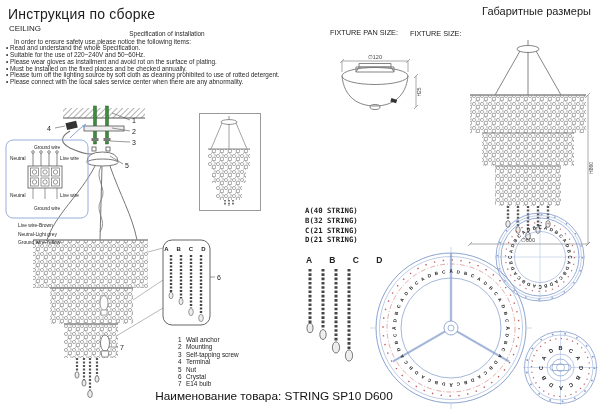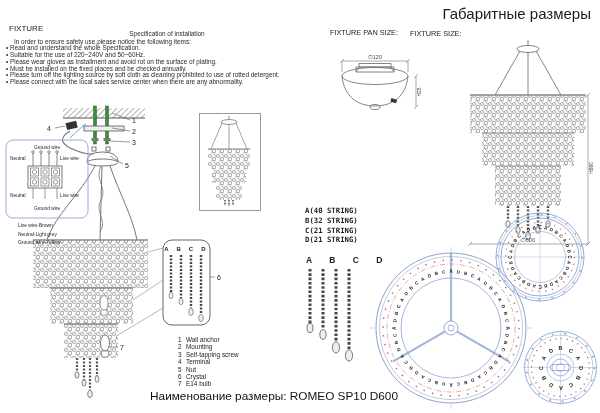--- a/index.html
+++ b/index.html
@@ -1,21 +1,21 @@
 <!DOCTYPE html>
 <html><head>
 <meta charset="utf-8">
 <style>
   html,body{margin:0;padding:0;background:#fff;}
   .canvas{position:relative;width:600px;height:413px;background:#fff;overflow:hidden;
           font-family:"Liberation Sans",sans-serif;color:#1c1c1c;}
   .abs{position:absolute;}
   .title-left{left:8px;top:6px;font-size:14px;letter-spacing:.2px;}
   .lang{left:9px;top:24px;font-size:8px;}
-  .title-right{right:9px;top:5px;font-size:15px;}
+  .title-right{right:9px;top:5px;font-size:11px;}
   .spec{left:6px;top:31px;width:322px;font-size:6.4px;line-height:6.7px;color:#2a2a2a;}
   .spec .h{text-align:center;margin-bottom:1px;}
   .spec .intro{margin-left:8px;}
   .spec-row{white-space:nowrap;}
   .lbl7{font-size:7.3px;color:#222;}
   .parts{left:178px;top:336px;font-size:6.4px;line-height:7.4px;color:#222;z-index:6;}
   .part-row{white-space:nowrap;}
   .part-row .pn{display:inline-block;width:8px;}
   .product{left:128px;top:389px;width:292px;text-align:center;font-size:11.8px;color:#111;z-index:6;}
   .strings-lines{left:305px;top:206px;font-size:7.3px;line-height:9.8px;
@@ -42,21 +42,22 @@
         <circle cx="6" cy="5" r="1.9" fill="none" stroke="#777" stroke-width="0.7"></circle>
         <circle cx="4.5" cy="7.5" r="1.1" fill="none" stroke="#999" stroke-width="0.6"></circle>
         <circle cx="7.5" cy="1" r="1.0" fill="none" stroke="#999" stroke-width="0.6"></circle>
       </pattern>
       <pattern id="hatch" width="4" height="4" patternUnits="userSpaceOnUse" patternTransform="rotate(45)">
         <line x1="0" y1="0" x2="0" y2="4" stroke="#666" stroke-width="1"></line>
       </pattern>
     </defs>
   </svg>
 
-  <div class="abs lang">FIXTURE</div>
+  <div class="abs title-left">Инструкция по сборке</div>
+  <div class="abs lang">CEILING</div>
   <div class="abs title-right">Габаритные размеры</div>
 
   <div class="abs spec">
     <div class="h">Specification of installation</div>
     <div class="intro">In order to ensure safety use,please notice the following items:</div>
     <div>
         <div class="spec-row">• Read and understand the whole Specification.</div>
         <div class="spec-row">• Suitable for the use of 220~240V and 50~60Hz.</div>
         <div class="spec-row">• Please wear gloves as installment and avoid rot on the surface of plating.</div>
         <div class="spec-row">• Must be installed on the fixed places and be checked annually.</div>
@@ -319,21 +320,21 @@
   <div class="abs parts">
       <div class="part-row"><span class="pn">1</span><span>Wall anchor</span></div>
       <div class="part-row"><span class="pn">2</span><span>Mounting</span></div>
       <div class="part-row"><span class="pn">3</span><span>Self-tapping screw</span></div>
       <div class="part-row"><span class="pn">4</span><span>Terminal</span></div>
       <div class="part-row"><span class="pn">5</span><span>Nut</span></div>
       <div class="part-row"><span class="pn">6</span><span>Crystal</span></div>
       <div class="part-row"><span class="pn">7</span><span>E14 bulb</span></div>
     </div>
 
-  <div class="abs product">Наименование размеры: ROMEO SP10 D600</div>
+  <div class="abs product">Наименование товара: STRING SP10 D600</div>
 
   <div class="abs strings-lines">
       <div>A(40 STRING)</div>
       <div>B(32 STRING)</div>
       <div>C(21 STRING)</div>
       <div>D(21 STRING)</div>
     </div>
   <div class="abs abcd">A B C D</div>
 
   <svg class="abs" style="left:303px;top:267px" width="58" height="95" viewBox="0 0 58 95">

